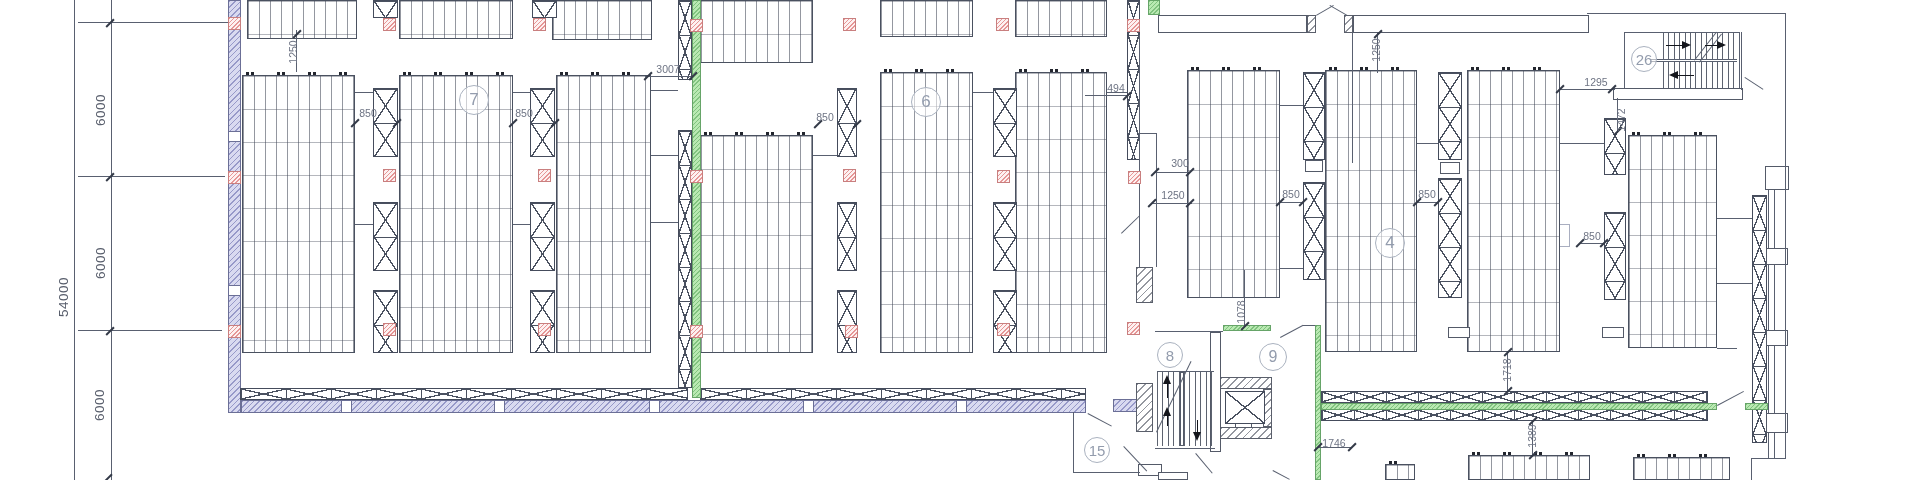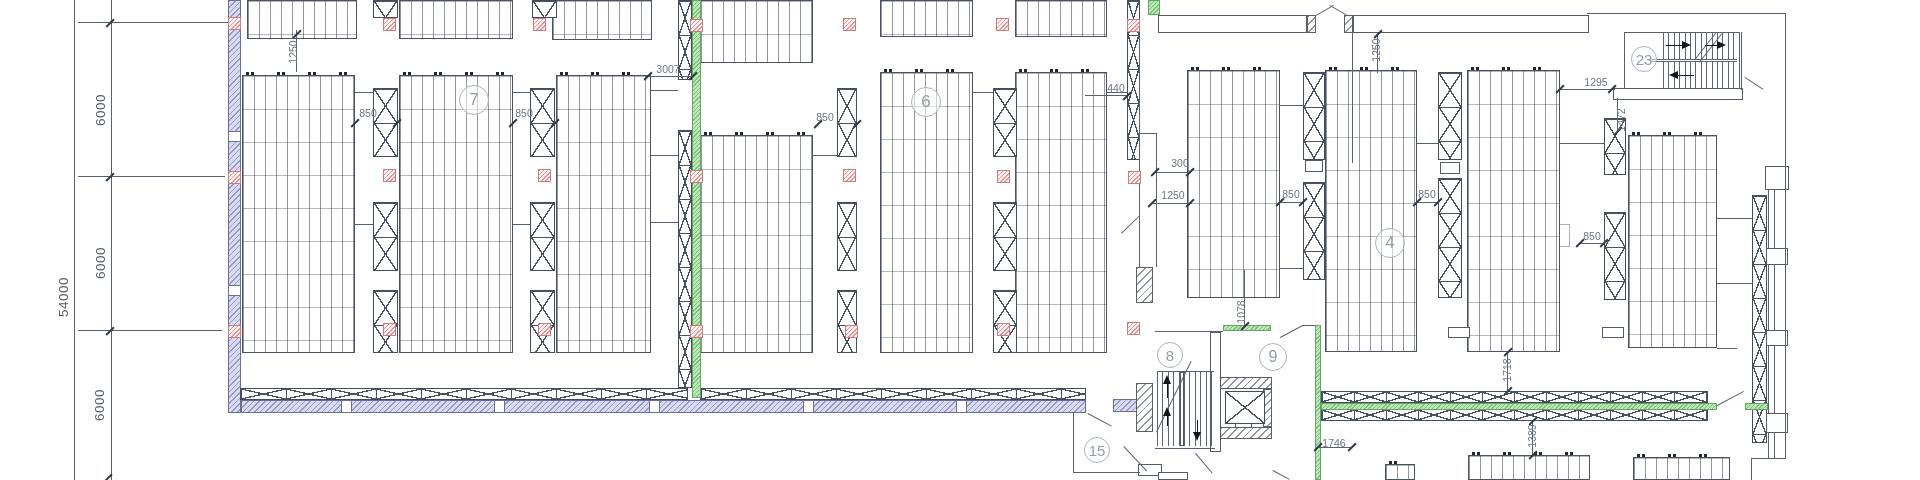--- a/index.html
+++ b/index.html
@@ -304,33 +304,33 @@
     </div>
     <div class="dim rot big" style="left: 64px; top: 297px;">54000</div>
     <div class="dim rot big" style="left: 101px; top: 110px;">6000</div>
     <div class="dim rot big" style="left: 101px; top: 263px;">6000</div>
     <div class="dim rot big" style="left: 100px; top: 405px;">6000</div>
     <div class="dim rot" style="left: 293px; top: 52px;">1250</div>
     <div class="dim" style="left: 368px; top: 113px;">850</div>
     <div class="dim" style="left: 524px; top: 113px;">850</div>
     <div class="dim" style="left: 668px; top: 69px;">3007</div>
     <div class="dim" style="left: 825px; top: 117px;">850</div>
-    <div class="dim" style="left: 1116px; top: 88px;">440</div>
+    <div class="dim" style="left: 1116px; top: 88px;">494</div>
     <div class="dim rot" style="left: 1376px; top: 50px;">1250</div>
     <div class="dim" style="left: 1180px; top: 163px;">300</div>
     <div class="dim" style="left: 1173px; top: 195px;">1250</div>
     <div class="dim" style="left: 1291px; top: 194px;">850</div>
     <div class="dim" style="left: 1427px; top: 194px;">850</div>
     <div class="dim" style="left: 1592px; top: 236px;">850</div>
     <div class="dim" style="left: 1596px; top: 82px;">1295</div>
     <div class="dim rot" style="left: 1621px; top: 120px;">1472</div>
     <div class="dim rot" style="left: 1241px; top: 312px;">1078</div>
     <div class="dim" style="left: 1334px; top: 443px;">1746</div>
     <div class="dim rot" style="left: 1507px; top: 370px;">1718</div>
     <div class="dim rot" style="left: 1532px; top: 436px;">1389</div>
     <div class="room-circle" style="left: 474px; top: 100px; width: 30px; height: 30px; font-size: 17px;">7</div>
     <div class="room-circle" style="left: 926px; top: 102px; width: 30px; height: 30px; font-size: 17px;">6</div>
     <div class="room-circle" style="left: 1390px; top: 243px; width: 30px; height: 30px; font-size: 17px;">4</div>
     <div class="room-circle" style="left: 1170px; top: 355px; width: 26px; height: 26px; font-size: 15px;">8</div>
     <div class="room-circle" style="left: 1273px; top: 357px; width: 28px; height: 28px; font-size: 16px;">9</div>
     <div class="room-circle" style="left: 1097px; top: 450px; width: 26px; height: 26px; font-size: 15px;">15</div>
-    <div class="room-circle" style="left: 1644px; top: 59px; width: 26px; height: 26px; font-size: 15px;">23</div>
+    <div class="room-circle" style="left: 1644px; top: 59px; width: 26px; height: 26px; font-size: 15px;">26</div>
   </div>
 
 </body></html>

